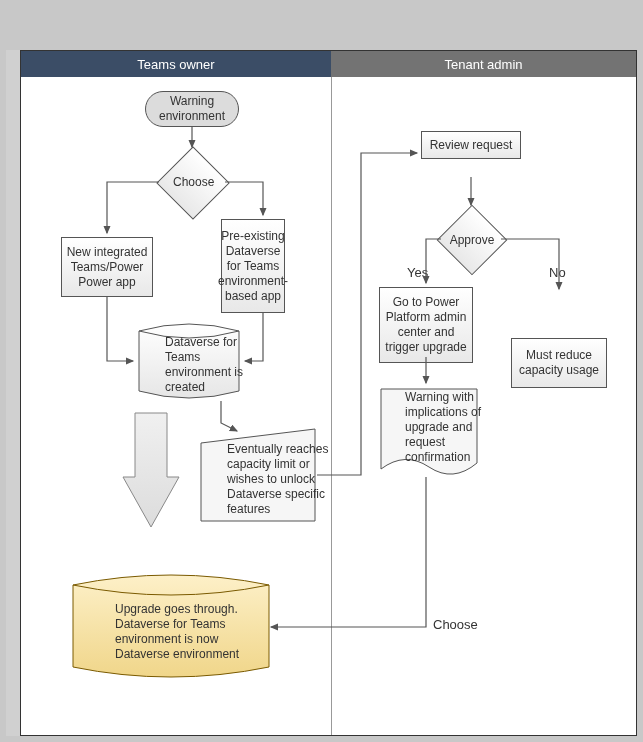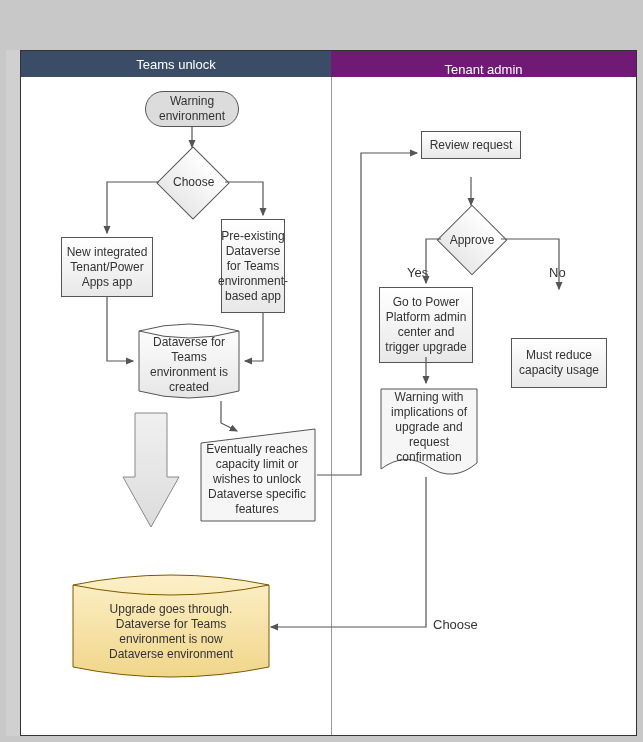--- a/index.html
+++ b/index.html
@@ -44,23 +44,22 @@
     font-size: 13px;
   }
   .lane-header.owner {
     left: 0;
     width: 310px;
     background: #3b4d66;
   }
   .lane-header.admin {
     left: 310px;
     right: 0;
-    background: #701a75;
+    background: #737373;
     width: auto;
-    align-items: flex-end;
   }
   .lane-divider {
     position: absolute;
     left: 310px;
     top: 26px;
     bottom: 0;
     width: 1px;
     background: #999;
   }
 
@@ -111,50 +110,51 @@
     pointer-events: none;
   }
   svg.shapes {
     overflow: visible;
   }
   .shape-text {
     position: absolute;
     display: flex;
     align-items: center;
     justify-content: center;
-    text-align: center;
+    text-align: left;
     line-height: 1.25;
     pointer-events: none;
+    margin-left: 24px;
   }
 </style>
 </head>
 <body>
 
 <div class="page">
   <div class="sidebar-shade"></div>
   <div class="canvas">
 
     <div class="lane-header owner">
-      <span>Teams unlock</span>
+      <span>Teams owner</span>
     </div>
     <div class="lane-header admin">
       <span>Tenant admin</span>
     </div>
     <div class="lane-divider"></div>
 
     <div class="node terminator" style="left:124px; top:40px; width:94px; height:36px;">
       <span>Warning environment</span>
     </div>
 
     <div class="diamond-wrap" style="left:146px; top:106px; width:50px; height:50px;">
       <div class="diamond-label" style="left:0; top:17px;">Choose</div>
     </div>
 
     <div class="node process" style="left:40px; top:186px; width:92px; height:60px;">
-      <span>New integrated Tenant/Power Apps app</span>
+      <span>New integrated Teams/Power Power app</span>
     </div>
 
     <div class="node process" style="left:200px; top:168px; width:64px; height:94px;">
       <span>Pre-existing Dataverse for Teams environment-based app</span>
     </div>
 
     <svg class="shapes" style="position:absolute; left:116px; top:270px; width:104px; height:80px;">
       <defs>
         <linearGradient id="cylGrad" x1="0" y1="0" x2="0" y2="1">
           <stop offset="0%" stop-color="#ffffff"></stop>

